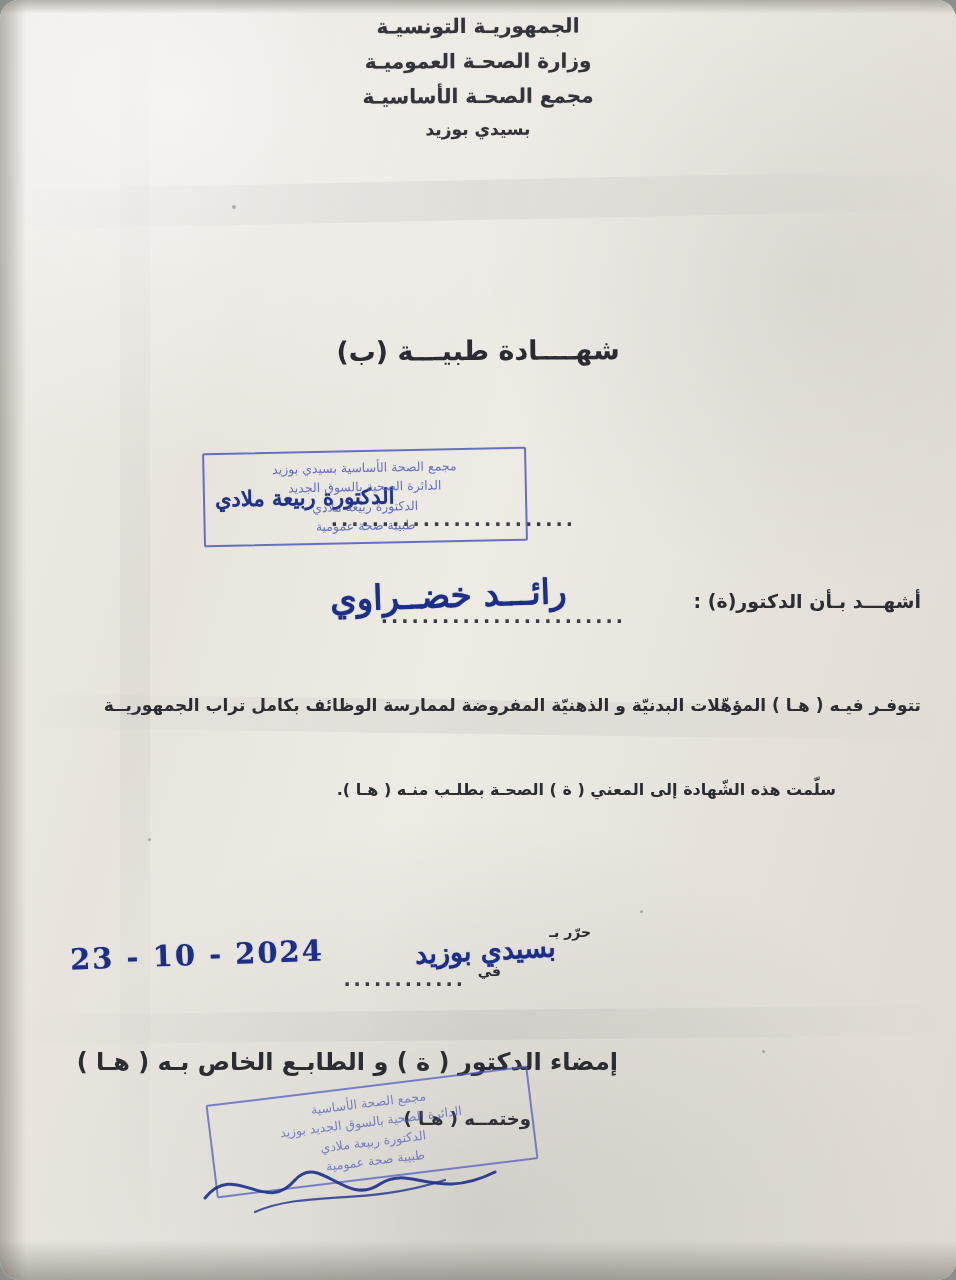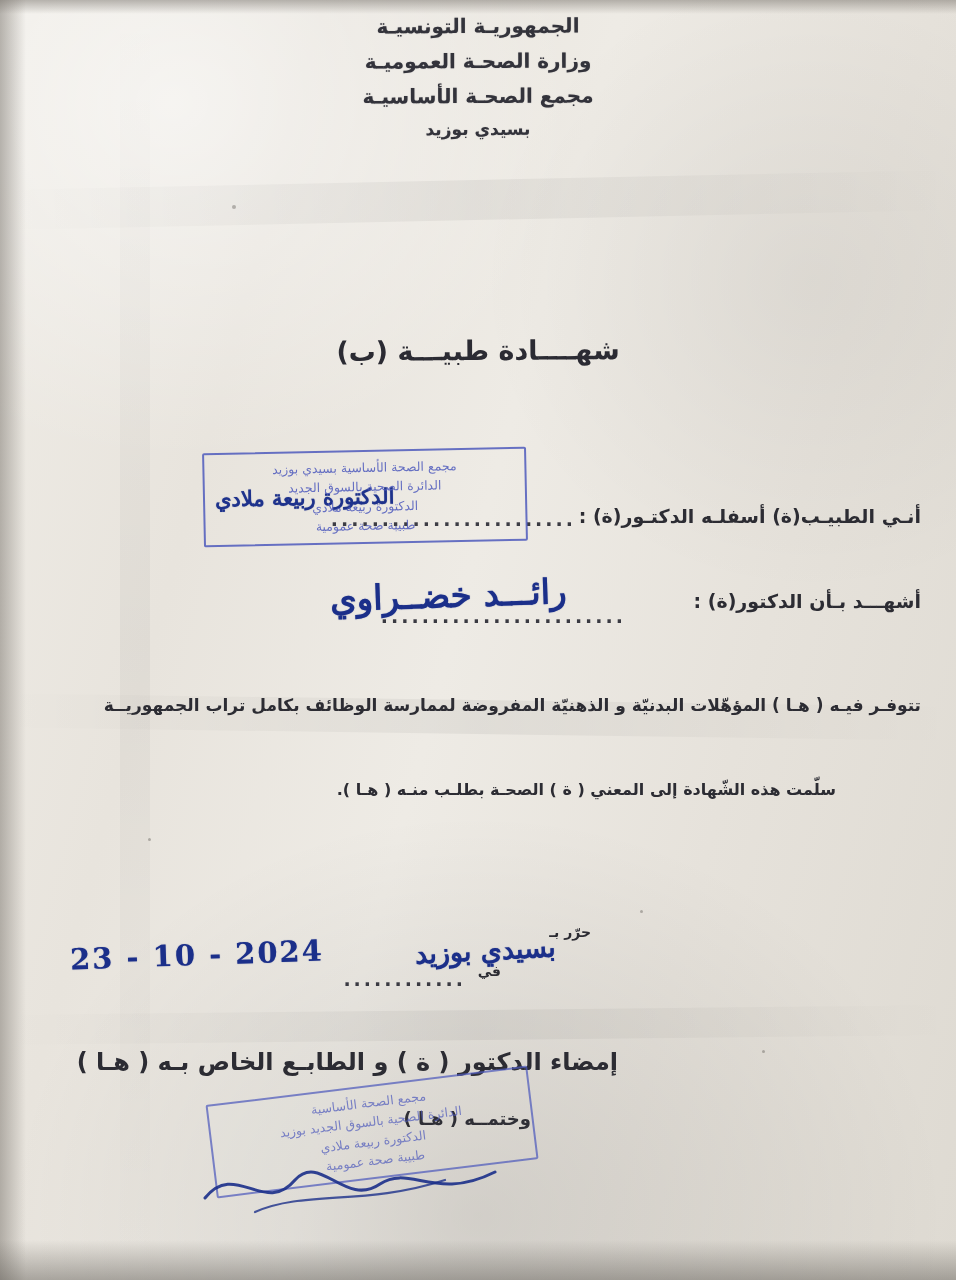--- a/index.html
+++ b/index.html
@@ -7,20 +7,21 @@
     padding: 0;
     background: #8d8d8d;
   }
   .page {
     position: relative;
     width: 956px;
     height: 1280px;
     overflow: hidden;
     background: #86efac;
     font-family: "DejaVu Sans", "Liberation Sans", sans-serif;
+    border-radius: 19px;
   }
   
   .paper {
     position: absolute;
     inset: 0;
     background:
       radial-gradient(ellipse 60% 40% at 18% 8%, rgba(255,255,255,0.55), rgba(255,255,255,0) 70%),
       radial-gradient(ellipse 50% 35% at 85% 22%, rgba(0,0,0,0.05), rgba(0,0,0,0) 70%),
       radial-gradient(ellipse 70% 45% at 50% 95%, rgba(0,0,0,0.10), rgba(0,0,0,0) 70%),
       linear-gradient(105deg, #efece6 0%, #e8e4dd 25%, #eeebe5 48%, #e6e2db 72%, #dedad2 100%);
@@ -171,21 +172,20 @@
 
   <div class="header-block">
     <div class="line1">الجمهوريـة التونسيـة</div>
     <div class="line2">وزارة الصحـة العموميـة</div>
     <div class="line3">مجمع الصحـة الأساسيـة</div>
     <div class="line4">بسيدي بوزيد</div>
   </div>
 
   <div class="title">شهــــادة طبيـــة (ب)</div>
 
-  <div class="row" style="right:35px; top:505px;">أنـي الطبيـب(ة) أسفلـه الدكتـور(ة) :</div>
   <div class="row dots" style="right:380px; top:508px;">........................</div>
   <div class="hand" style="left:215px; top:485px; font-size:21px; transform:rotate(-1deg);">الدكتورة ربيعة ملادي</div>
 
   <div class="row" style="right:35px; top:590px;">أشهـــد بـأن الدكتور(ة) :</div>
   <div class="row dots" style="right:330px; top:605px;">........................</div>
   <div class="hand" style="left:330px; top:575px; font-size:34px; transform:rotate(-2deg); letter-spacing:4px;">رائـــد خضــراوي</div>
 
   <div class="body-line" style="right:35px; top:695px;">تتوفـر فيـه ( هـا ) المؤهّلات البدنيّة و الذهنيّة المفروضة لممارسة الوظائف بكامل تراب الجمهوريــة</div>
   <div class="body-line" style="right:120px; top:780px; font-size:16px;">سلّمت هذه الشّهادة إلى المعني ( ة ) الصحـة بطلـب منـه ( هـا ).</div>
 

